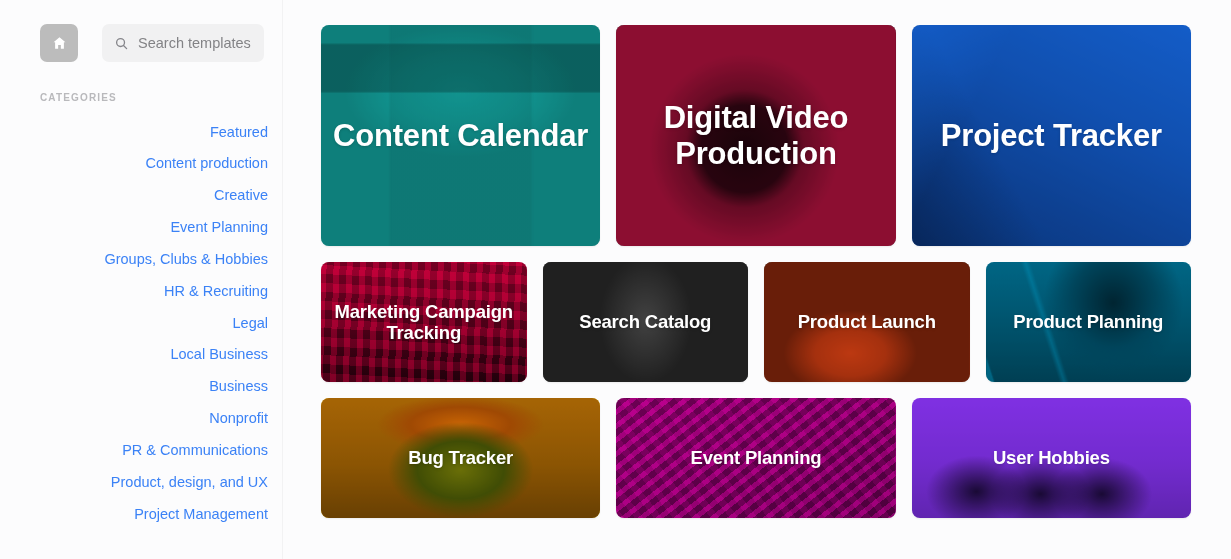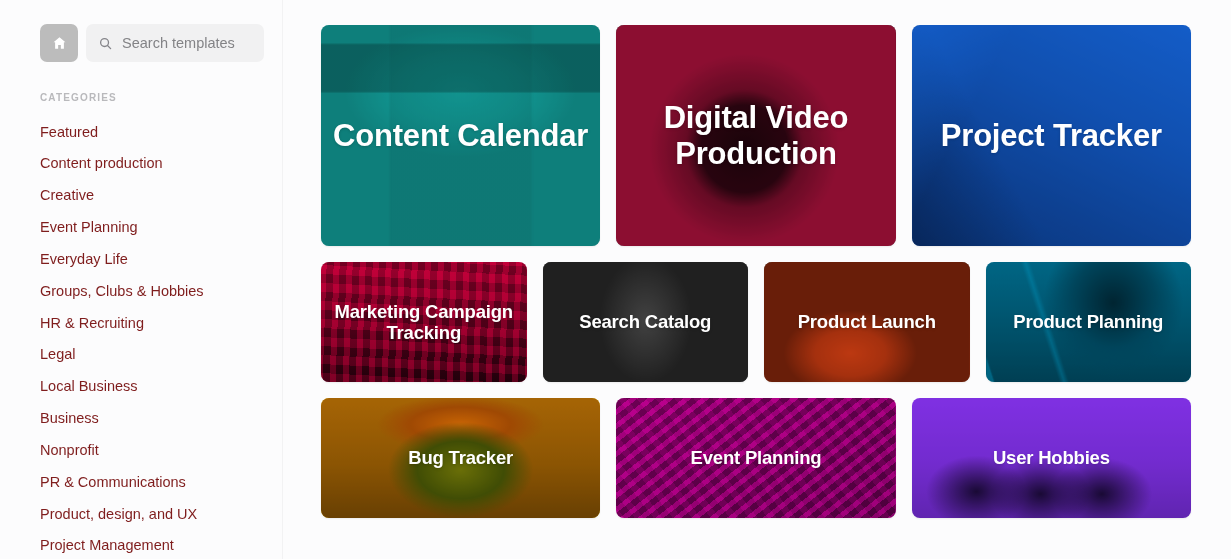--- a/index.html
+++ b/index.html
@@ -23,21 +23,21 @@
     min-width: 283px;
     height: 559px;
     background: #fcfcfd;
     border-right: 1px solid #f2f2f3;
     padding: 24px 0 0 0;
     position: relative;
   }
   .sidebar-top {
     display: flex;
     align-items: center;
-    gap: 8px;
+    gap: 24px;
     padding: 0 18px 0 40px;
     margin-left: -0px;
   }
   .home-btn {
     width: 38px; height: 38px;
     min-width: 38px;
     border-radius: 7px;
     background: #bcbcbc;
     display: flex;
     align-items: center;
@@ -79,25 +79,26 @@
     text-transform: uppercase;
     font-weight: 700;
   }
   .cat-list {
     list-style: none;
     margin: 0;
     padding: 0;
   }
   .cat-item {
     font-size: 14.5px;
-    color: #7f1d1d;
+    color: #3b82f6;
     padding: 6.5px 14px 6.5px 40px;
     cursor: pointer;
     white-space: nowrap;
     line-height: 1.3;
+    text-align: right;
   }
 
   
   .main {
     flex: 1;
     height: 559px;
     padding: 25px 40px 0 38px;
     overflow: hidden;
   }
   .row {
@@ -173,21 +174,20 @@
       </div>
     </div>
 
     <div class="cat-heading">CATEGORIES</div>
 
     <ul class="cat-list">
       <li class="cat-item">Featured</li>
       <li class="cat-item">Content production</li>
       <li class="cat-item">Creative</li>
       <li class="cat-item">Event Planning</li>
-      <li class="cat-item">Everyday Life</li>
       <li class="cat-item">Groups, Clubs &amp; Hobbies</li>
       <li class="cat-item">HR &amp; Recruiting</li>
       <li class="cat-item">Legal</li>
       <li class="cat-item">Local Business</li>
       <li class="cat-item">Business</li>
       <li class="cat-item">Nonprofit</li>
       <li class="cat-item">PR &amp; Communications</li>
       <li class="cat-item">Product, design, and UX</li>
       <li class="cat-item">Project Management</li>
 

